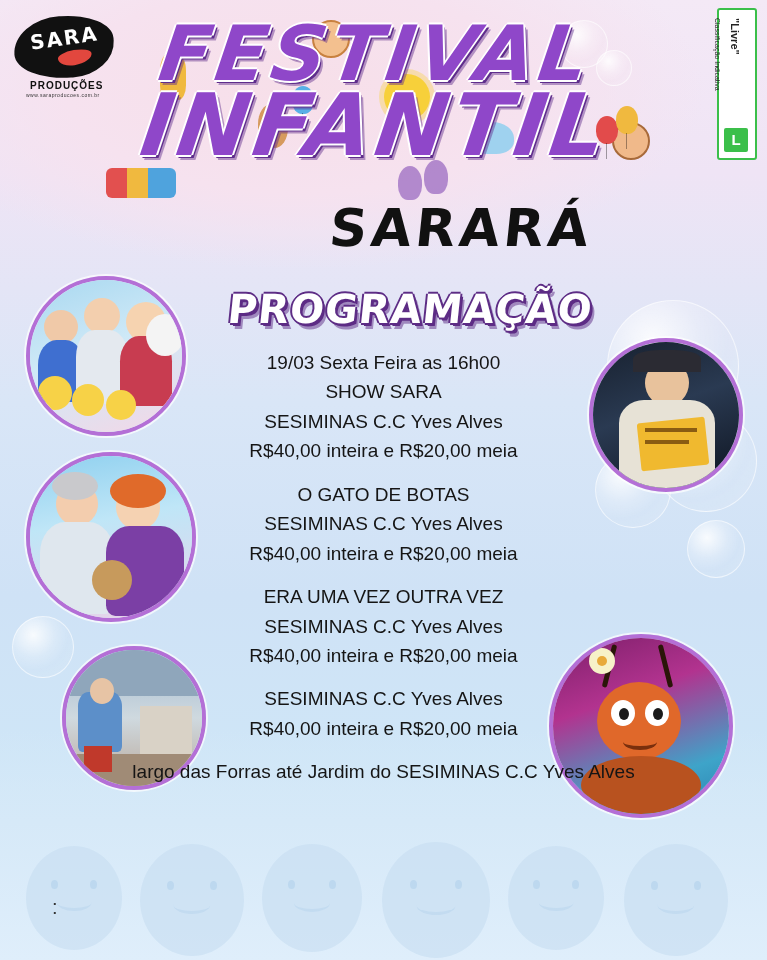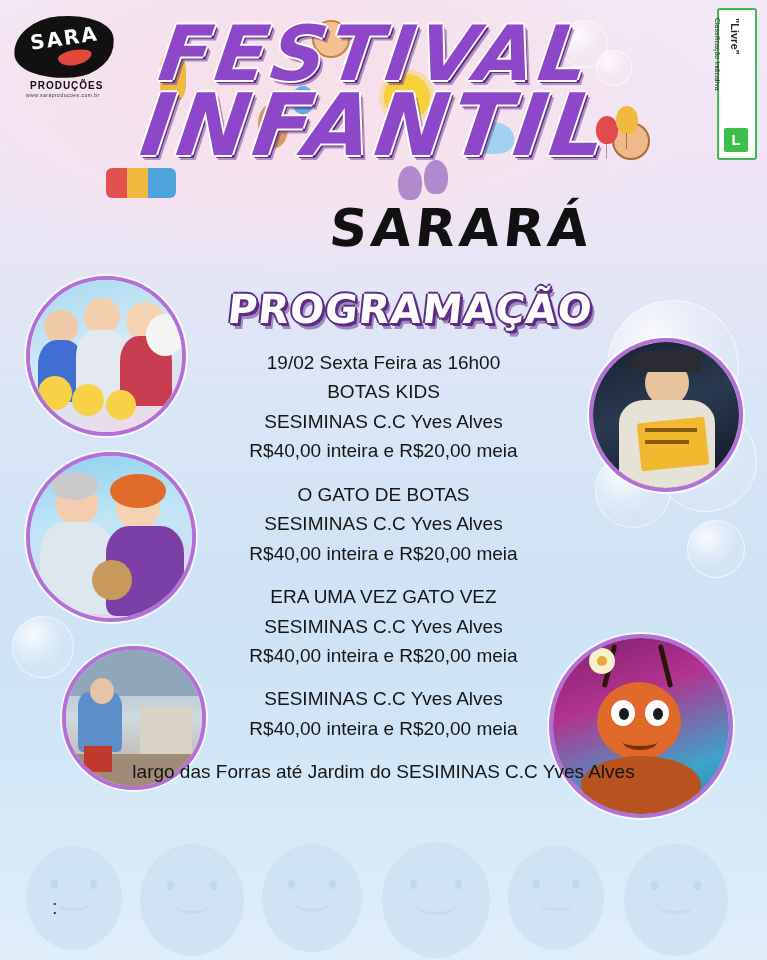--- a/index.html
+++ b/index.html
@@ -426,34 +426,34 @@
     <div class="shape" style="left:54px; top:6px; width:5px; height:44px; background:#2a1508; transform:rotate(14deg); border-radius:3px;"></div>
     <div class="shape" style="left:110px; top:6px; width:5px; height:44px; background:#2a1508; transform:rotate(-14deg); border-radius:3px;"></div>
     <div class="shape circle" style="left:36px; top:10px; width:26px; height:26px; background:#f7f1c8;"></div>
     <div class="shape circle" style="left:44px; top:18px; width:10px; height:10px; background:#e8a93a;"></div>
     <div class="shape circle" style="left:28px; top:118px; width:120px; height:58px; background:#b8521f;"></div>
   </div>
 
   <div class="schedule">
 
     <div class="event">
-      <div class="ln">19/02 Sexta Feira as 16h00</div>
-      <div class="ln">BOTAS KIDS</div>
+      <div class="ln">19/03 Sexta Feira as 16h00</div>
+      <div class="ln">SHOW SARA</div>
       <div class="ln">SESIMINAS C.C Yves Alves</div>
       <div class="ln">R$40,00 inteira e R$20,00 meia</div>
     </div>
 
     <div class="event">
       <div class="ln">O GATO DE BOTAS</div>
       <div class="ln">SESIMINAS C.C Yves Alves</div>
       <div class="ln">R$40,00 inteira e R$20,00 meia</div>
     </div>
 
     <div class="event">
-      <div class="ln">ERA UMA VEZ GATO VEZ</div>
+      <div class="ln">ERA UMA VEZ OUTRA VEZ</div>
       <div class="ln">SESIMINAS C.C Yves Alves</div>
       <div class="ln">R$40,00 inteira e R$20,00 meia</div>
     </div>
 
     <div class="event">
       <div class="ln">SESIMINAS C.C Yves Alves</div>
       <div class="ln">R$40,00 inteira e R$20,00 meia</div>
     </div>
 
     <div class="event">

